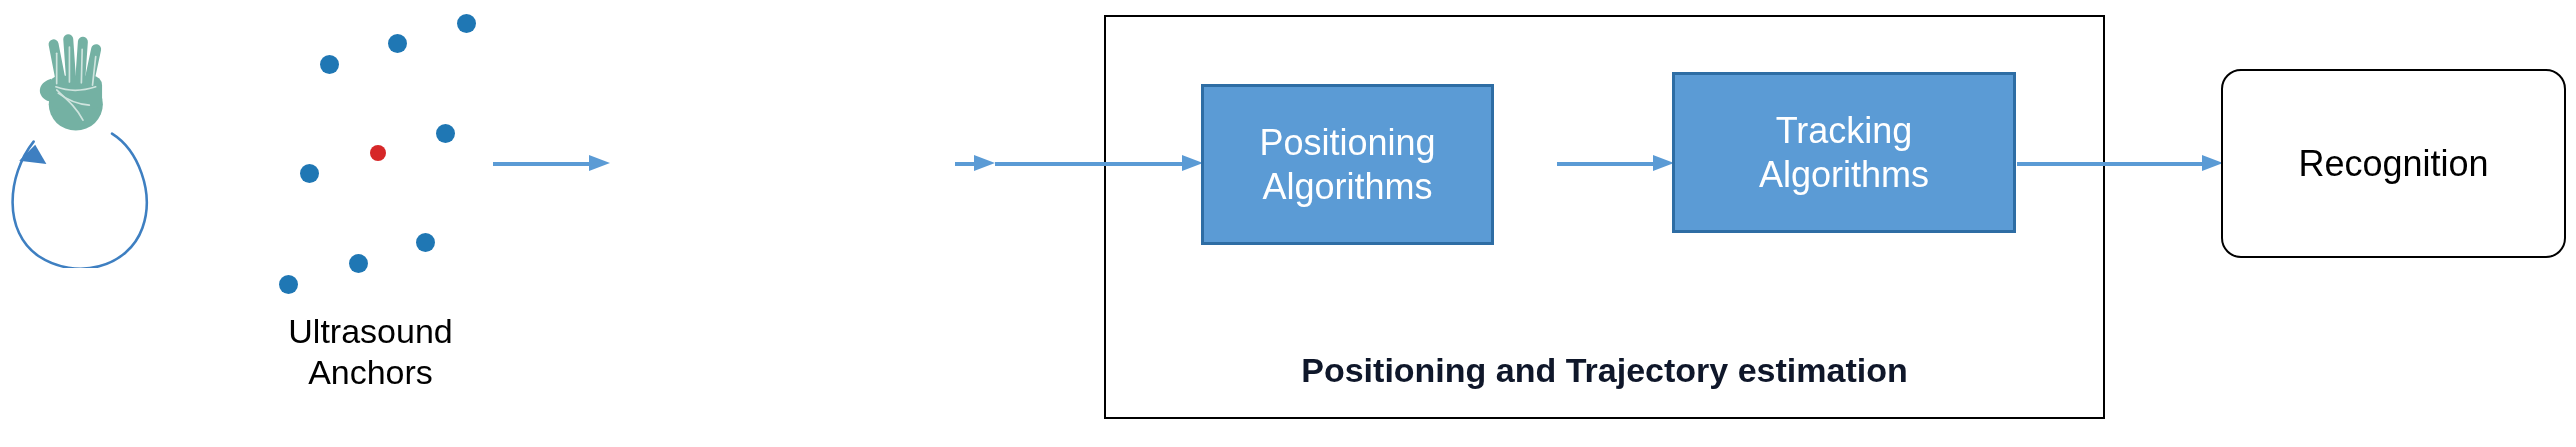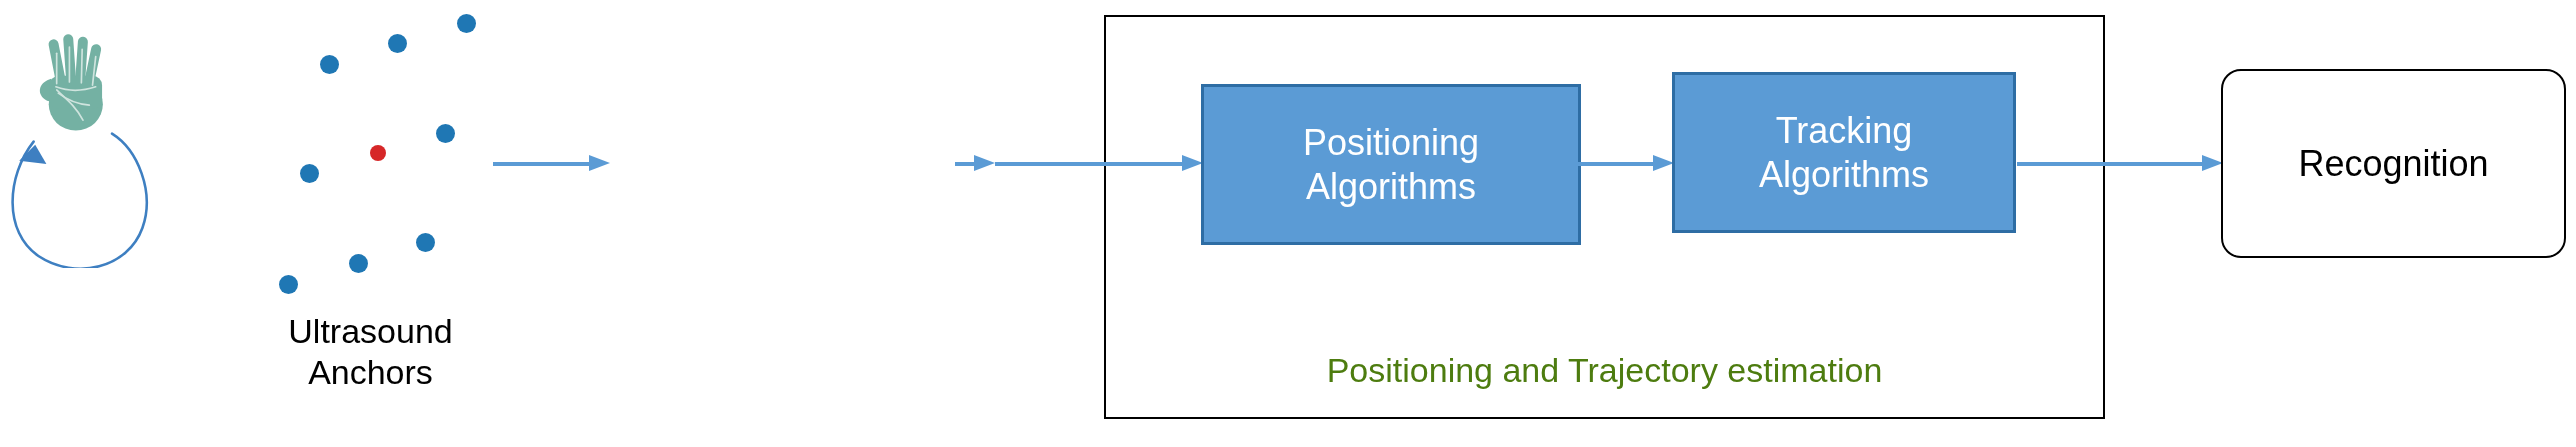--- a/index.html
+++ b/index.html
@@ -60,41 +60,42 @@
     font-size:36px;
   }
   .box.accent{
     background:#5B9BD5;
     border:3.2px solid #2E6DA4;
     color:#ffffff;
     font-size:36px;
   }
 
   #box-distances{left:608px;top:69px;width:346px;height:190px;}
-  #box-positioning{left:1201px;top:84px;width:380px;height:161px;}
+  #box-positioning{left:1201px;top:84px;width:293px;height:161px;}
   #box-tracking{left:1672px;top:72px;width:344px;height:161px;}
   #box-recognition{left:2221px;top:69px;width:345px;height:189px;border-radius:20px;}
 
   
   #group-container{
     position:absolute;
     left:1104px;top:15px;
     width:1001px;height:404px;
     box-sizing:border-box;
     border:2.4px solid #000000;
     background:transparent;
   }
   #group-caption{
     position:absolute;
     left:1104px;
     top:351px;
     width:1001px;
     text-align:center;
     font-size:34px;
-    color:#4d7c0f;
+    color:#0f172a;
+    font-weight:bold;
   }
 
   
   .arrow{position:absolute;height:24px;}
   .arrow .shaft{
     position:absolute;
     left:0;top:10.4px;
     height:3.2px;
     background:#5B9BD5;
   }

